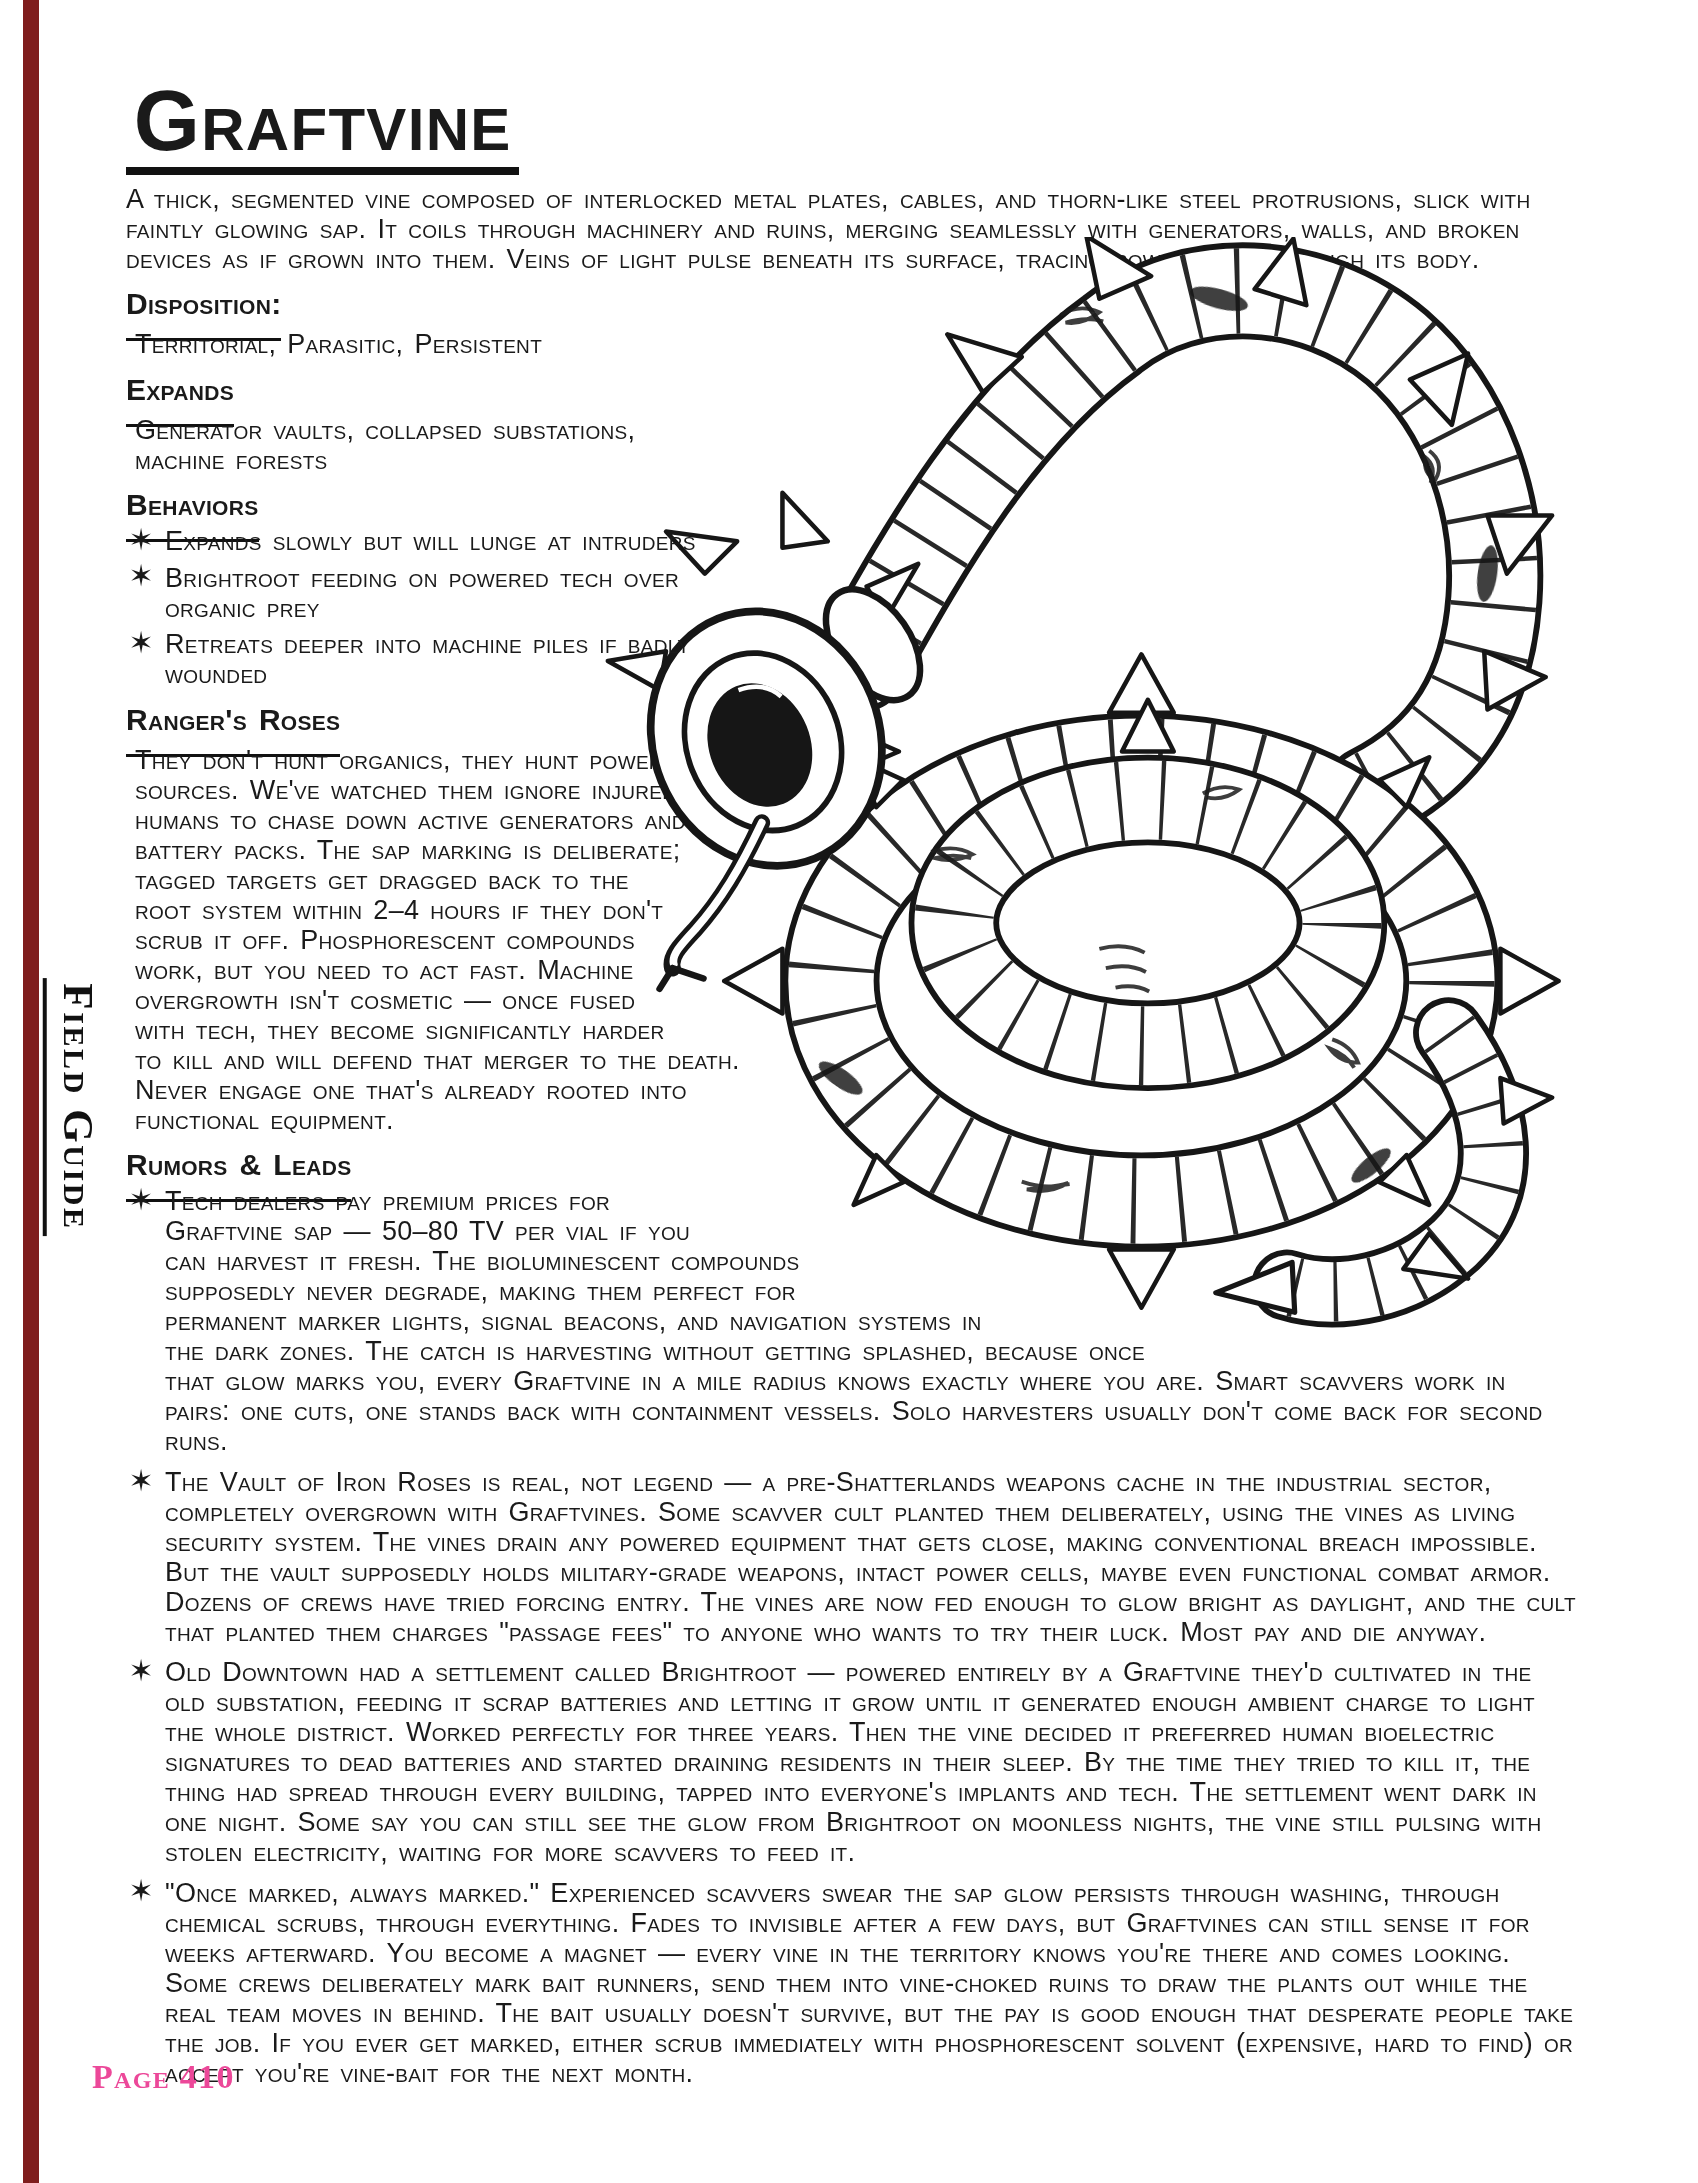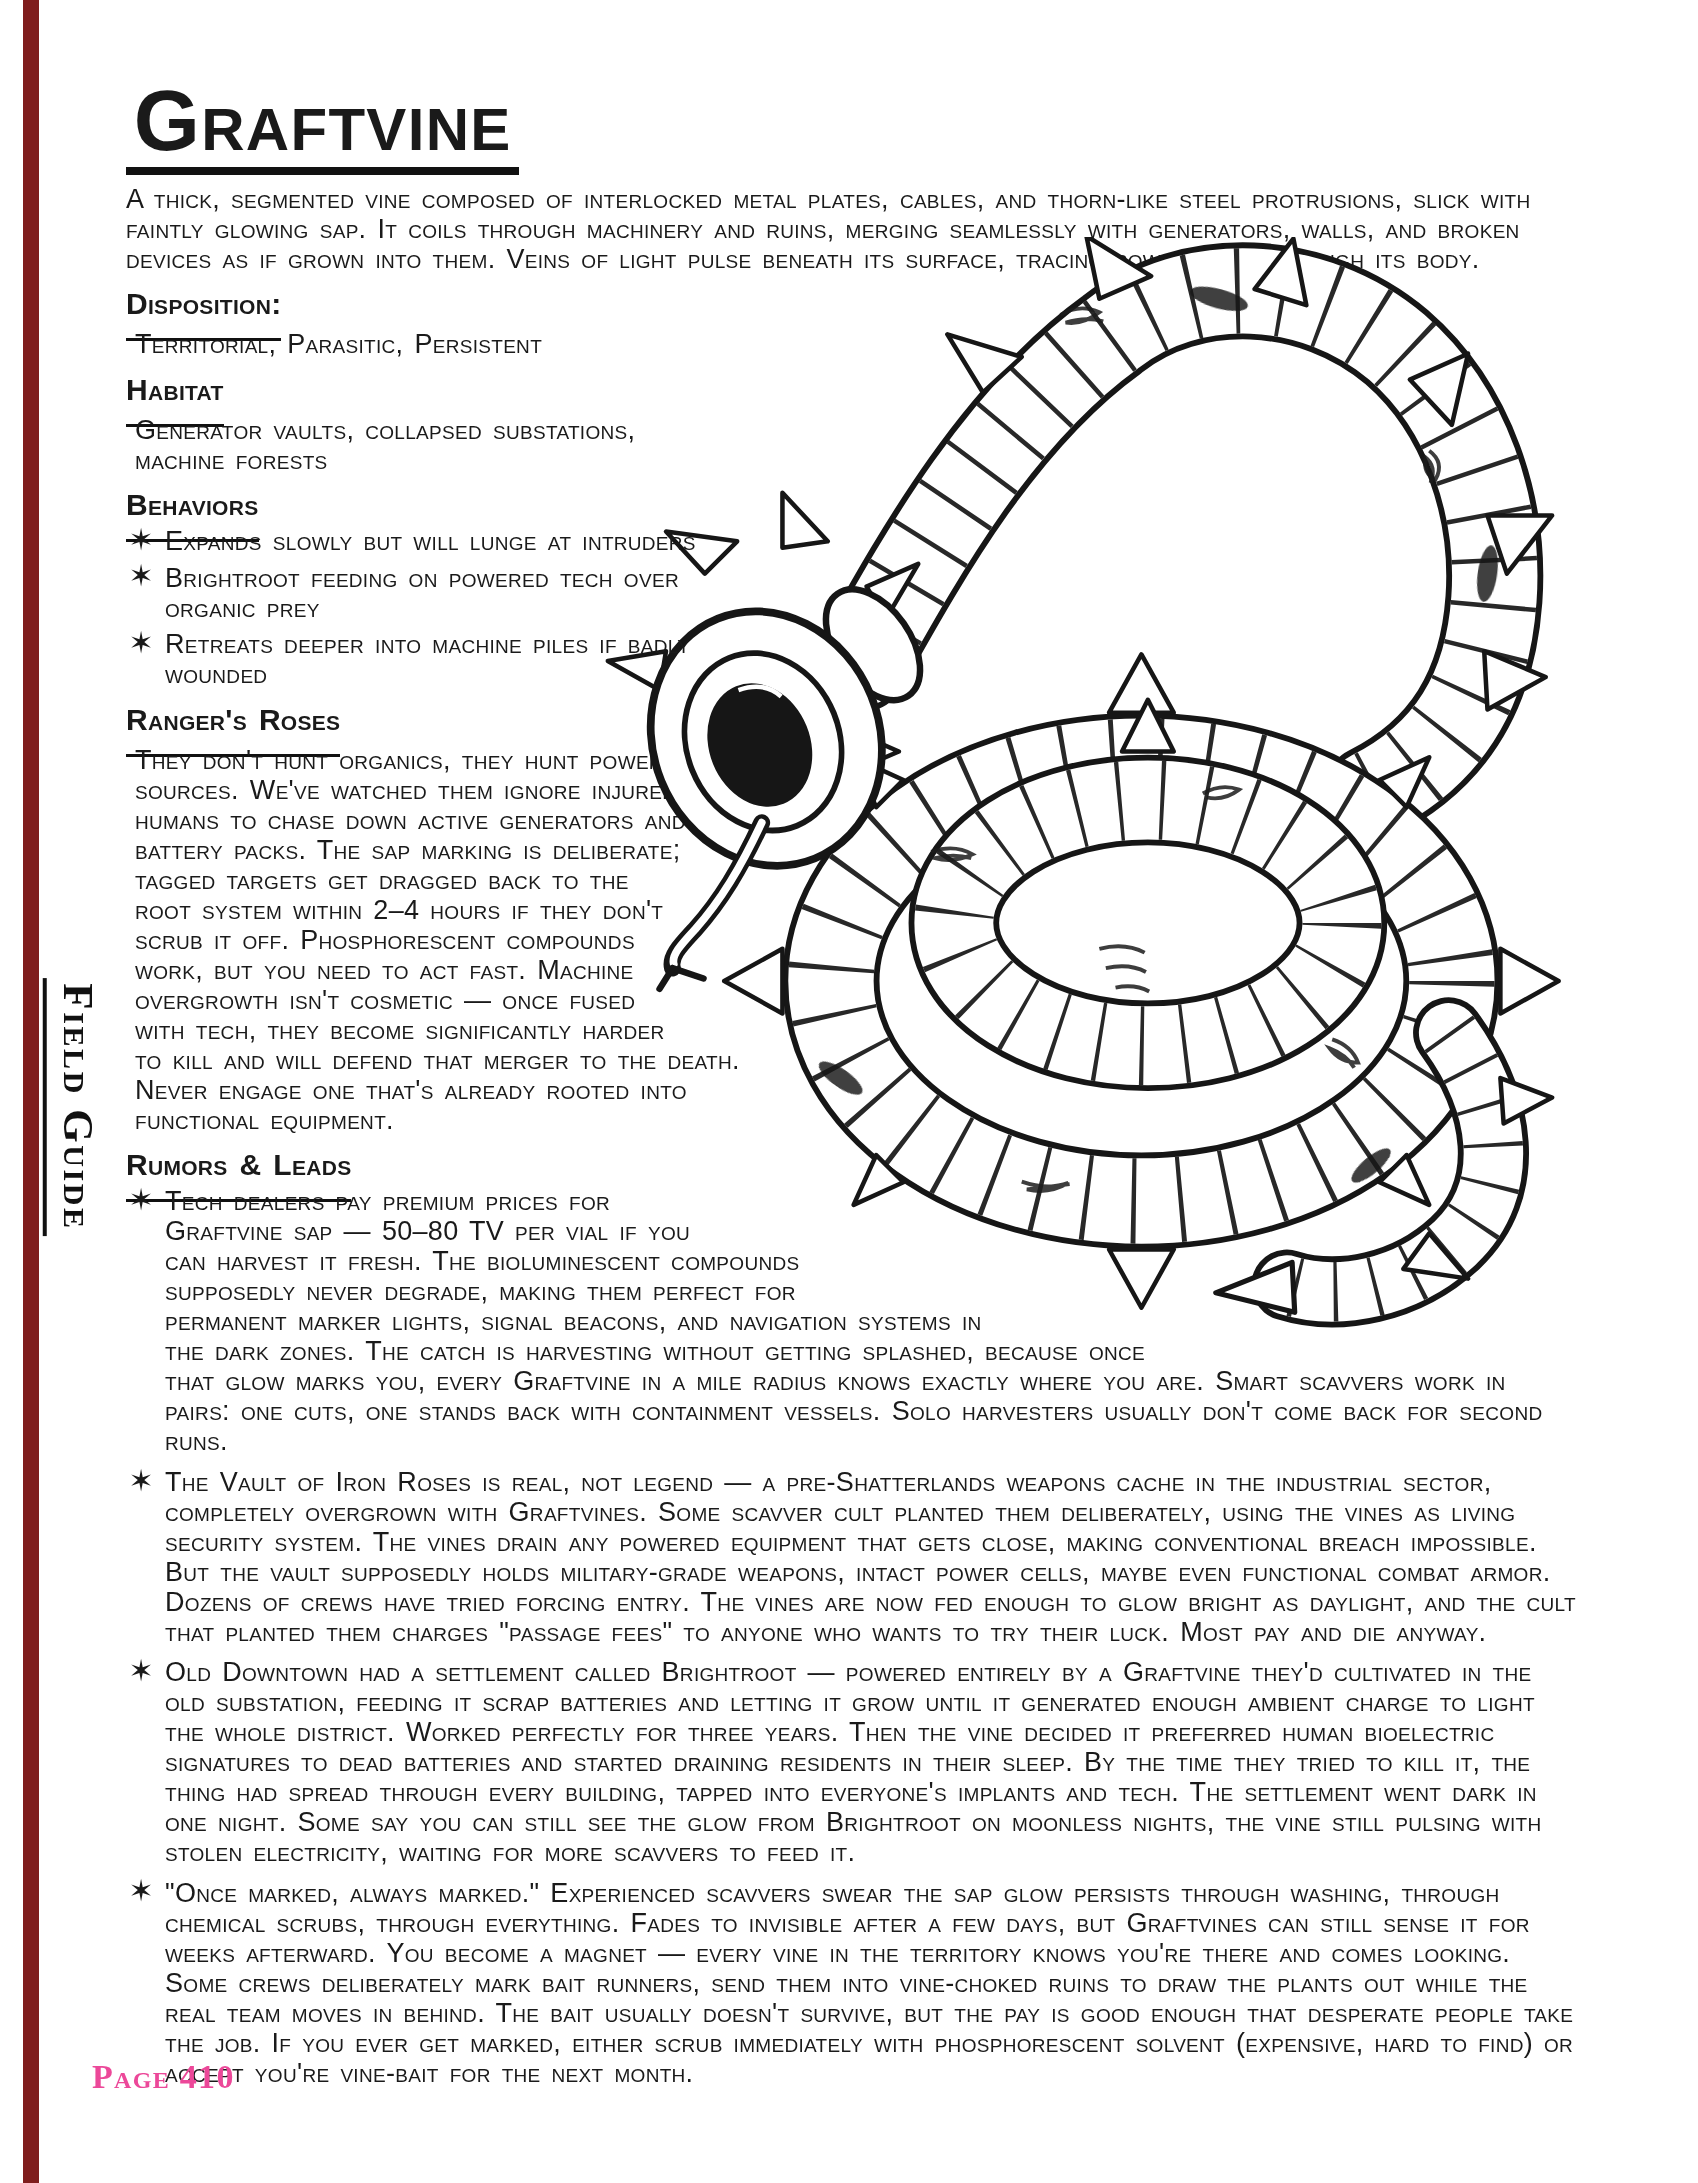--- a/index.html
+++ b/index.html
@@ -149,21 +149,21 @@
           </g>
         </svg>
       </div>
 
       <div class="section">
         <span class="section-heading"><span>Disposition:</span></span>
         <p class="plain">Territorial, Parasitic, Persistent</p>
       </div>
 
       <div class="section">
-        <span class="section-heading"><span>Habitat</span></span>
+        <span class="section-heading"><span>Expands</span></span>
         <p class="plain">Generator vaults, collapsed substations, machine forests</p>
       </div>
 
       <div class="section">
         <span class="section-heading"><span>Behaviors</span></span>
         <ul class="bullets">
           <li><span class="star">✶</span><span>Expands slowly but will lunge at intruders</span></li>
           <li><span class="star">✶</span><span>Brightroot feeding on powered tech over organic prey</span></li>
           <li><span class="star">✶</span><span>Retreats deeper into machine piles if badly wounded</span></li>
         </ul>

